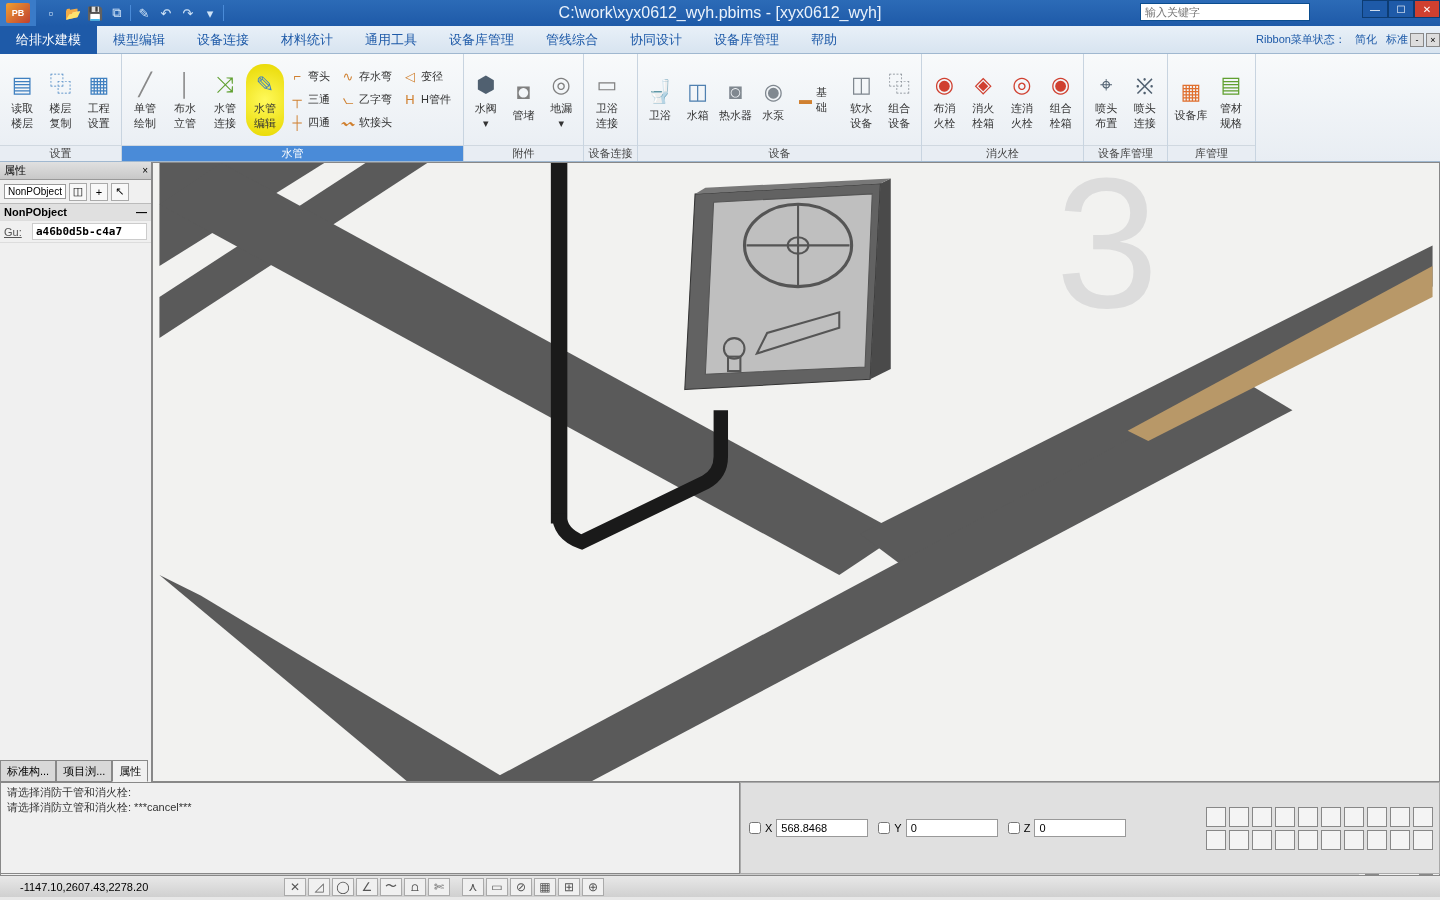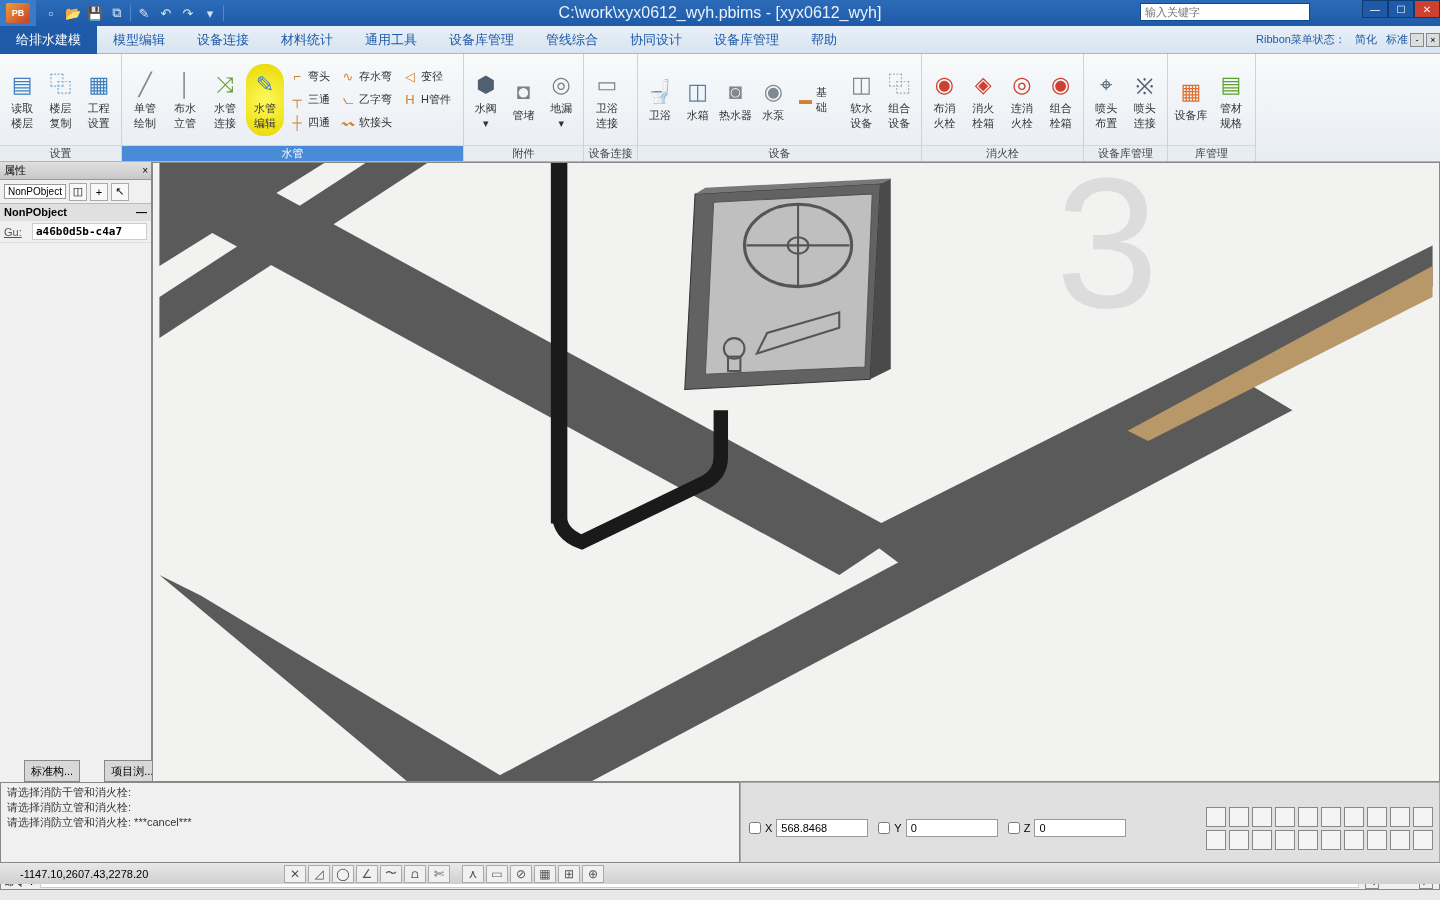--- a/index.html
+++ b/index.html
@@ -50,36 +50,36 @@
     .panel-header .close-x { position:absolute; right:3px; font-size:10px;}
     .prop-toolbar { height:24px; display:flex; align-items:center; gap:3px; padding:2px 4px; border-bottom:1px solid #bbb;}
     .prop-sel { background:#fff; border:1px solid #999; font-size:10px; padding:1px 3px; }
     .prop-tb-btn { width:18px; height:18px; border:1px solid #aaa; background:#f8f8f8; font-size:11px; display:flex; align-items:center; justify-content:center;}
     .prop-row { display:flex; align-items:center; padding:2px 4px; font-size:11px; border-bottom:1px solid #ddd;}
     .prop-row.header { background:#e0e0e0; font-weight:bold; font-family:monospace;}
     .prop-row .k { width:28px; color:#555; text-align:center; padding-right:20px;text-decoration:underline;}
     .prop-row .v { flex:1; background:#fff; border:1px solid #ccc; padding:1px 3px; font-family:monospace; font-weight:bold; font-size:11px; overflow:hidden;}
     .panel-flex { flex:1; }
     .panel-tabs { display:flex; height:22px; }
-    .panel-tab { flex:0 0 auto; padding:0 6px; font-size:11px; border:1px solid #888; background:#d8d8d8; display:flex; align-items:center;margin-left:24px;}
+    .panel-tab { flex:0 0 auto; padding:0 6px; font-size:11px; border:1px solid #888; background:#d8d8d8; display:flex; align-items:center;}
     .panel-tab.active { background:#f0f0f0; border-bottom:1px solid #f0f0f0;}
 
     .viewport { flex:1; background:#f2f2f0; position:relative; overflow:hidden; border:1px solid #888;}
     .viewport svg { width:100%; height:100%; }
     .cmd-log { background:#f0f0f0; border:1px solid #888; height:56px; padding:2px 6px; font-size:11px; color:#333; overflow:hidden;}
     .cmd-input-row { height:18px; background:#f0f0f0; border:1px solid #888; border-top:none; display:flex; font-size:11px;}
     .cmd-input-row .lbl { padding:0 3px;}
     .cmd-input-row input { flex:1; border:none; background:#fff; height:14px; border:1px solid #ccc; font-size:11px;}
     .coord-item { display:flex; align-items:center; gap:4px;}
     .coord-item input[type=checkbox]{ width:12px; height:12px;}
     .coord-item .cl { font-size:11px;}
     .coord-item input[type=text]{ width:92px; height:18px; background:#fff; border:1px solid #999; font-size:11px; padding:0 4px;}
 
     
-    .status-bar { position:absolute; bottom:16px; left:0; right:0; height:22px; background:linear-gradient(#e8e8e8,#d0d0d0); border-top:1px solid #888; display:flex; align-items:center; font-size:11px;}
+    .status-bar { position:absolute; bottom:3px; left:0; right:0; height:22px; background:linear-gradient(#e8e8e8,#d0d0d0); border-top:1px solid #888; display:flex; align-items:center; font-size:11px;}
     .status-coords { padding:0 20px; width:260px;}
     .status-tools { display:flex; gap:2px; padding:0 4px; margin-left:20px;}
     .status-tool { width:22px; height:18px; border:1px solid #aaa; background:#f0f0f0; display:flex; align-items:center; justify-content:center; font-size:12px; color:#555;}
 
     
     .main-area { bottom: 118px; }
     .command-block { position:absolute; left:0; right:0; bottom:22px; height:96px; display:flex; flex-direction:column;}
     .command-block .top { flex:1; display:flex;}
     .command-block .top .cmd-log { flex:0 0 740px; height:92px;}
     .command-block .top .coord-panel { flex:1; background:#e0e0e0; border:1px solid #aaa; display:flex; align-items:center; gap:10px; padding:0 8px; position:relative;}
@@ -422,21 +422,20 @@
         <rect x="42" y="178" width="12" height="14" fill="none" stroke="#555" stroke-width="2"></rect>
       </g>
     </svg>
   </div>
 </div>
 
 <div class="command-block">
   <div class="top">
     <div class="cmd-log">
       <div>请选择消防干管和消火栓:</div>
-      <div>请选择消防立管和消火栓:</div>
       <div>请选择消防立管和消火栓: ***cancel***</div>
     </div>
     <div class="coord-panel">
       <div class="coord-item">
         <input type="checkbox" style="">
         <span class="cl">X</span>
         <input type="text" value="568.8468" style="">
       </div>
       <div class="coord-item">
         <input type="checkbox" style="">

